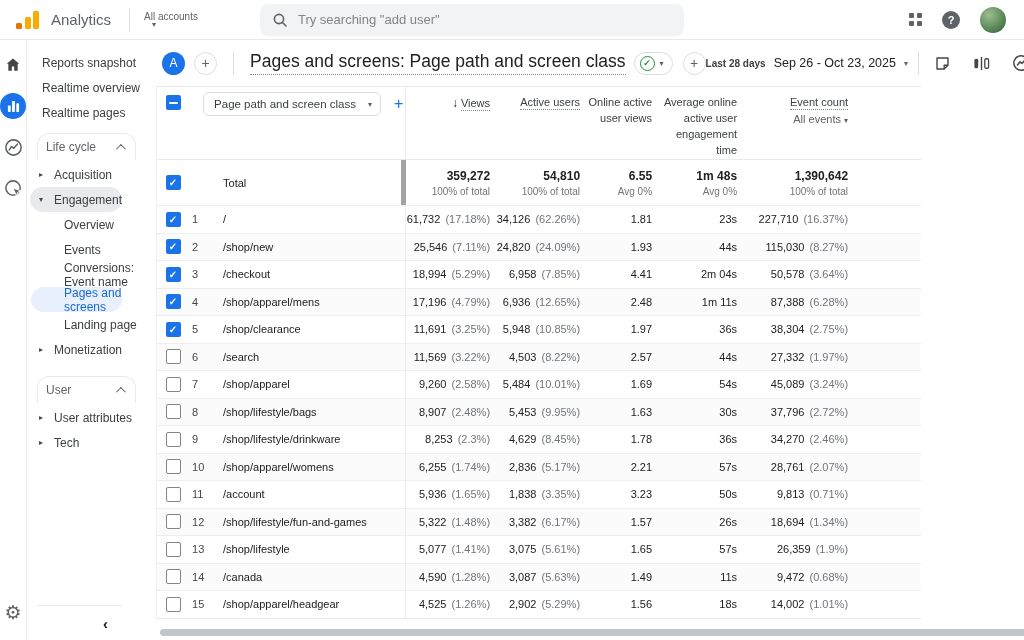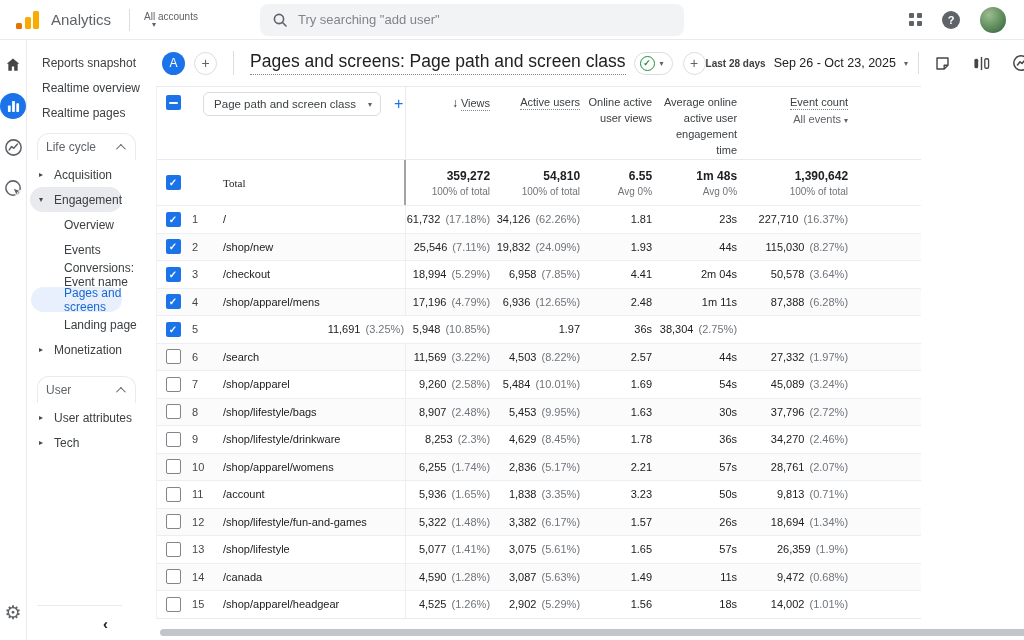--- a/index.html
+++ b/index.html
@@ -104,21 +104,21 @@
               color:#3c4043; font-size:11.5px; cursor:pointer; white-space:nowrap; }
   .dim-pill .caret { margin-left:12px; }
   .plus-blue { color:#1a73e8; font-size:16px; line-height:16px; cursor:pointer; margin-top:4px; }
   .mhead { text-align:right; padding:8px 2px 0 0; color:#3c4043; line-height:1.45; cursor:pointer; }
   .mhead .u { border-bottom:1px dotted #80868b; padding-bottom:1px; }
   .sort-arrow { font-size:12px; margin-right:3px; color:#202124; }
   .subfilter { color:#5f6368; margin-top:1px; white-space:nowrap; }
 
   .total-row { height:46px; border-top:1px solid #e8eaed; align-items:center; }
   .total-row .cb-cell { display:flex; justify-content:center; }
-  .total-label { height:100%; display:flex; align-items:center; padding-left:8px; border-right:2px solid #a3a3a3;font-family:Liberation Serif, serif; }
+  .total-label { height:100%; display:flex; align-items:center; padding-left:8px; border-right:5px solid #a3a3a3; }
   .tmetric { text-align:right; padding-right:2px; }
   .tmetric .v { font-size:12px; font-weight:700; color:#202124; }
   .tmetric .s { font-size:10px; color:#70757a; margin-top:3px; }
 
   .trow { height:27.5px; border-top:1px solid #eceef0; align-items:center; }
   .trow.alt { background:#fbfbfc; }
   .trow .cb-cell { display:flex; justify-content:center; }
   .c-num { color:#444746; padding-left:3px; }
   .c-path { height:100%; display:flex; align-items:center; padding-left:8px; border-right:1px solid #eceef0; color:#202124; }
   .metric { text-align:right; padding-right:2px; color:#202124; white-space:nowrap; }
@@ -377,21 +377,21 @@
     <div class="metric"><span>227,710</span> <span class="pct">(16.37%)</span></div>
     <div></div>
   </div>
             <div class="grid-row trow alt">
     <div class="cb-cell">
                 <span class="cbx checked"></span>
               </div>
     <div class="c-num">2</div>
     <div class="c-path">/shop/new</div>
     <div class="metric"><span>25,546</span> <span class="pct">(7.11%)</span></div>
-    <div class="metric"><span>19,832</span> <span class="pct">(24.09%)</span></div>
+    <div class="metric"><span>24,820</span> <span class="pct">(24.09%)</span></div>
     <div class="metric"><span>1.93</span></div>
     <div class="metric"><span>44s</span></div>
     <div class="metric"><span>115,030</span> <span class="pct">(8.27%)</span></div>
     <div></div>
   </div>
             <div class="grid-row trow">
     <div class="cb-cell">
                 <span class="cbx checked"></span>
               </div>
     <div class="c-num">3</div>
@@ -414,20 +414,21 @@
     <div class="metric"><span>2.48</span></div>
     <div class="metric"><span>1m 11s</span></div>
     <div class="metric"><span>87,388</span> <span class="pct">(6.28%)</span></div>
     <div></div>
   </div>
             <div class="grid-row trow">
     <div class="cb-cell">
                 <span class="cbx checked"></span>
               </div>
     <div class="c-num">5</div>
+    <div class="c-path">/shop/clearance</div>
     <div class="metric"><span>11,691</span> <span class="pct">(3.25%)</span></div>
     <div class="metric"><span>5,948</span> <span class="pct">(10.85%)</span></div>
     <div class="metric"><span>1.97</span></div>
     <div class="metric"><span>36s</span></div>
     <div class="metric"><span>38,304</span> <span class="pct">(2.75%)</span></div>
     <div></div>
   </div>
             <div class="grid-row trow alt">
     <div class="cb-cell">
                 <span class="cbx unchecked"></span>

